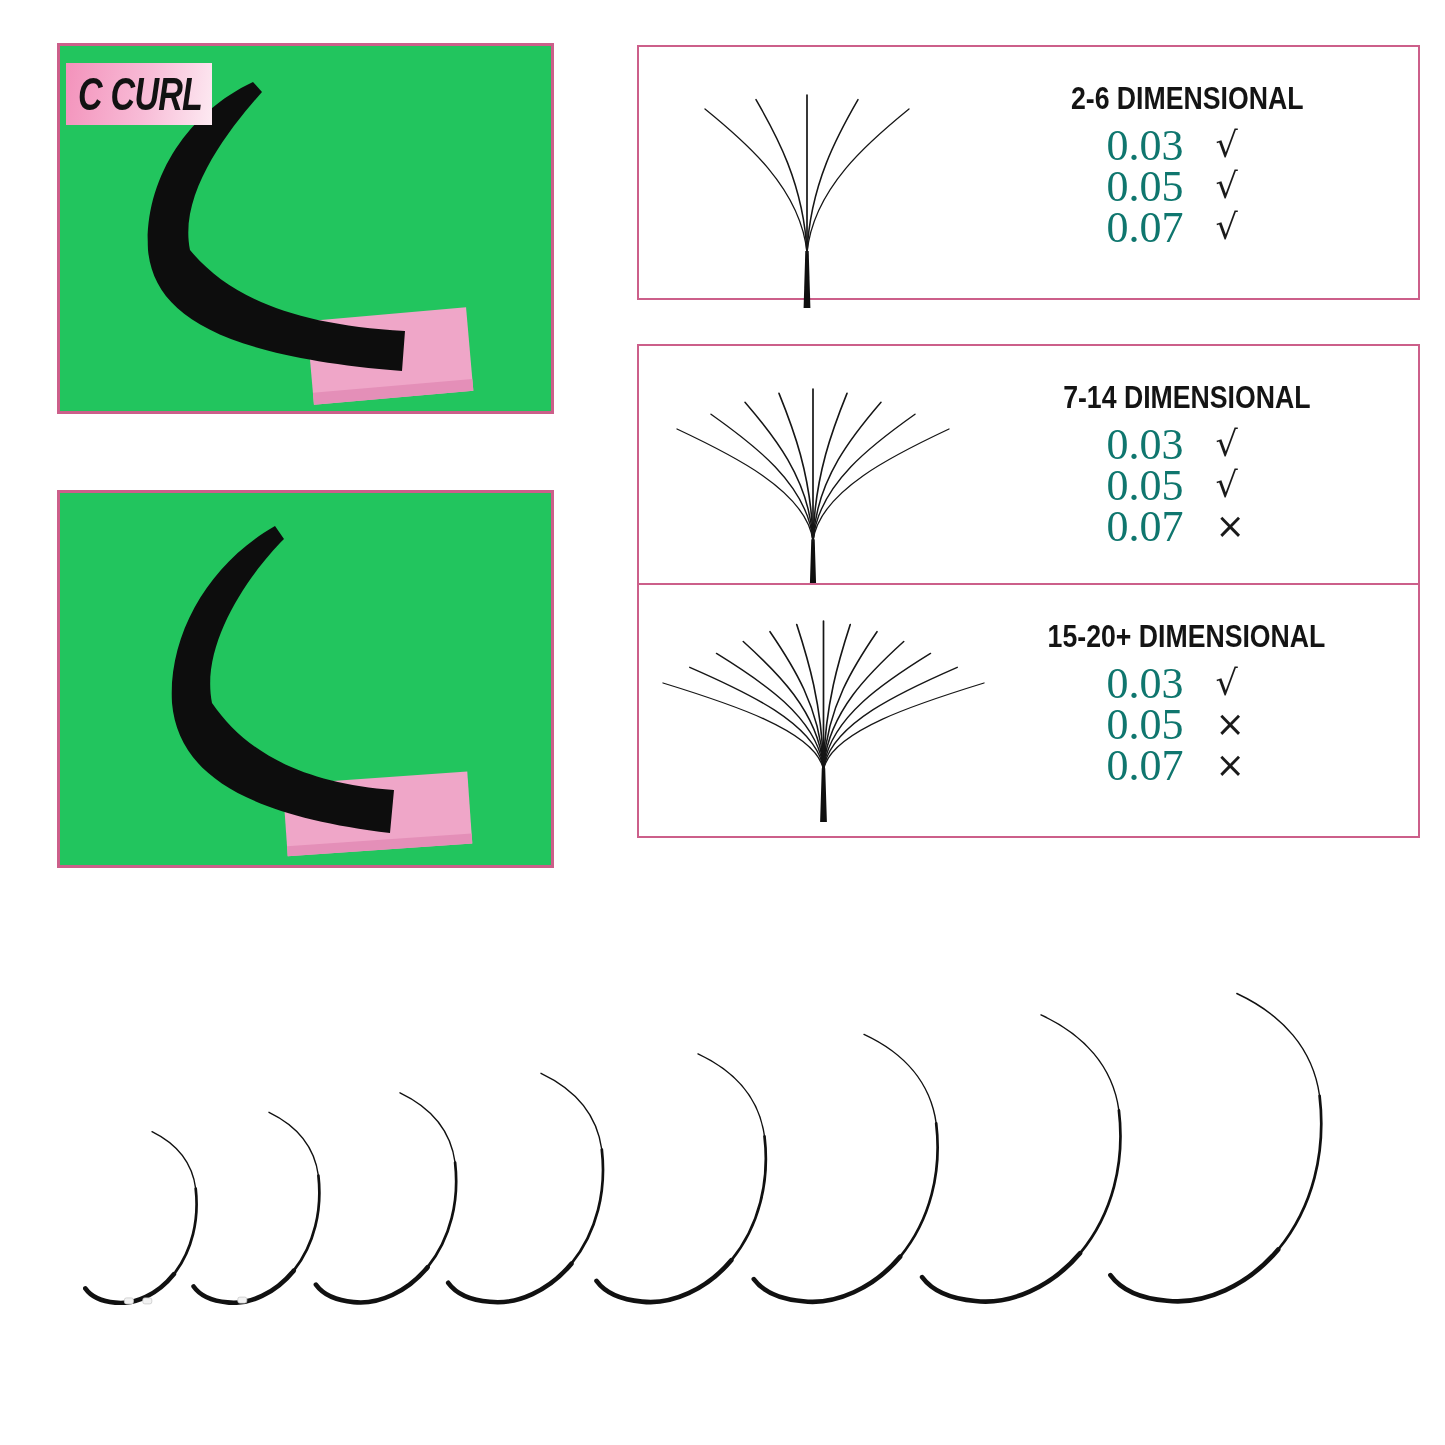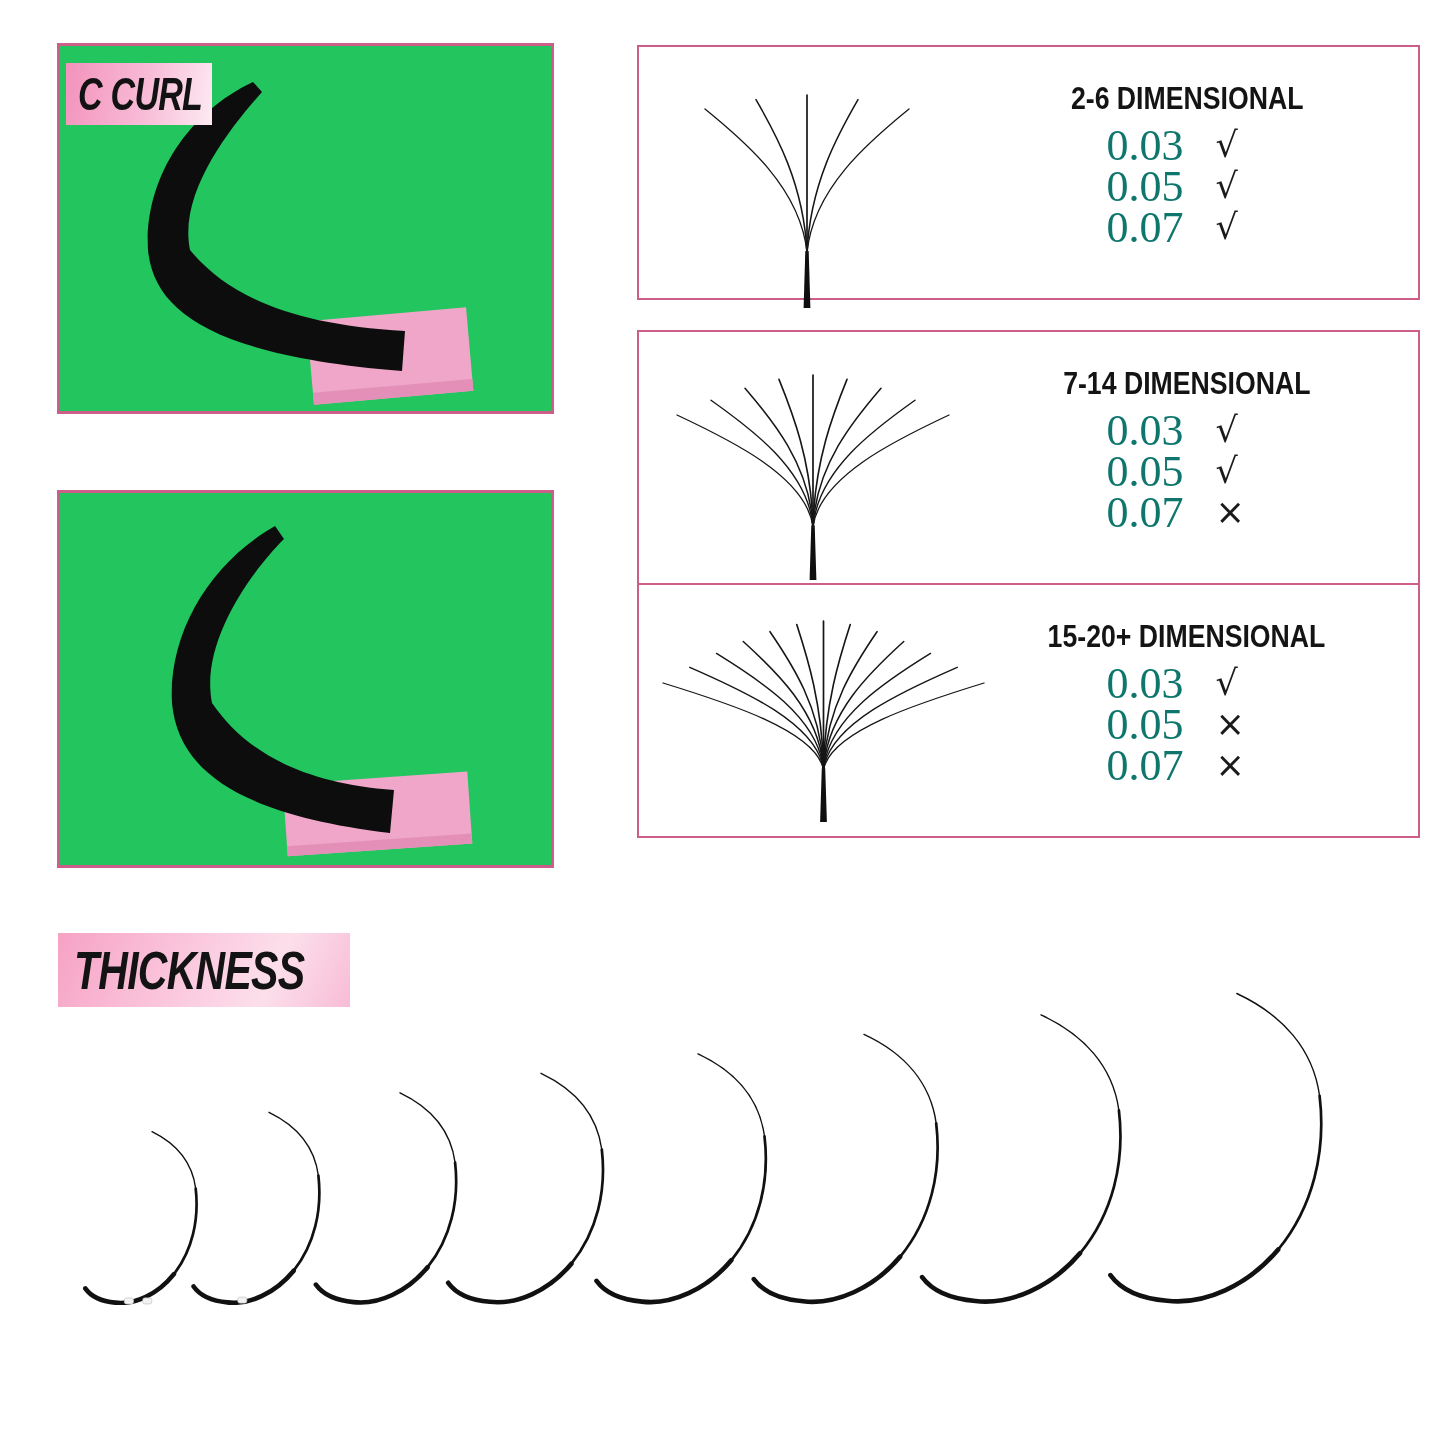--- a/index.html
+++ b/index.html
@@ -105,21 +105,21 @@
           <span class="dim-mark">√</span>
         </div>
         <div class="dim-row">
           <span class="dim-val">0.07</span>
           <span class="dim-mark">√</span>
         </div>
       </div>
     </div>
   </section>
 
-  <section class="dim-card" style="top:330px">
+  <section class="dim-card" style="top:344px">
     <div class="fan-holder" style="left:35px;top:37px"><svg width="278" height="214" viewBox="0 0 278 214">
           <path d="M 135.6,211 L 137.3,156.22 L 140.7,156.22 L 142.4,211 Z" fill="#0f0f0f"></path>
           <path d="M 139,158.22 C 133,107.721 55.60000000000001,70.6884 3,46" fill="none" stroke="#161616" stroke-width="1.30" stroke-linecap="round"></path>
           <path d="M 139,158.22 C 134.5,101.08079584764278 76.45,59.178712802580804 37,31.24399077253949" fill="none" stroke="#161616" stroke-width="1.40" stroke-linecap="round"></path>
           <path d="M 139,158.22 C 136,95.65878559847803 97.30000000000001,49.78056170402857 71,19.195079107728944" fill="none" stroke="#161616" stroke-width="1.50" stroke-linecap="round"></path>
           <path d="M 139,158.22 C 137.5,91.67973876741628 118.15,42.88354719685488 105,10.35275281648062" fill="none" stroke="#161616" stroke-width="1.60" stroke-linecap="round"></path>
           <path d="M 139,158.22 C 139,89.721 139,39.4884 139,6" fill="none" stroke="#161616" stroke-width="1.70" stroke-linecap="round"></path>
           <path d="M 139,158.22 C 140.5,91.67973876741628 159.85,42.88354719685488 173,10.35275281648062" fill="none" stroke="#161616" stroke-width="1.60" stroke-linecap="round"></path>
           <path d="M 139,158.22 C 142,95.65878559847803 180.7,49.78056170402857 207,19.195079107728944" fill="none" stroke="#161616" stroke-width="1.50" stroke-linecap="round"></path>
           <path d="M 139,158.22 C 143.5,101.08079584764278 201.55,59.178712802580804 241,31.24399077253949" fill="none" stroke="#161616" stroke-width="1.40" stroke-linecap="round"></path>
@@ -173,23 +173,20 @@
           <span class="dim-mark">×</span>
         </div>
         <div class="dim-row">
           <span class="dim-val">0.07</span>
           <span class="dim-mark">×</span>
         </div>
       </div>
     </div>
   </section>
 
-  <div class="thickness-title">
-    <span class="txt">THICKNESS</span>
-  </div>
 
   <div id="lash-row">
       <svg width="115" height="178" viewBox="0 0 115 178" class="lash" style="left:82.5px;top:1127px">
         <path d="M 69.0,4.7 C 93.2,16.6 109.3,35.6 112.7,61.7" fill="none" stroke="#111111" stroke-width="1.4" stroke-linecap="round"></path>
         <path d="M 112.7,61.7 C 116.2,92.6 109.3,123.4 90.9,147.1" fill="none" stroke="#111111" stroke-width="2.7" stroke-linecap="round"></path>
         <path d="M 90.9,147.1 C 74.8,167.3 51.8,178.0 32.2,175.6 C 18.4,174.4 8.1,169.7 2.3,161.4" fill="none" stroke="#111111" stroke-width="4.6" stroke-linecap="round"></path>
         <rect x="41.4" y="170.9" width="9" height="6" rx="2" fill="#f2f2f2" stroke="#c9c9c9" stroke-width="0.8"></rect>
         <rect x="59.8" y="170.9" width="9" height="6" rx="2" fill="#f2f2f2" stroke="#c9c9c9" stroke-width="0.8"></rect>
       </svg>
       <svg width="130" height="198" viewBox="0 0 130 198" class="lash" style="left:191px;top:1107px">

